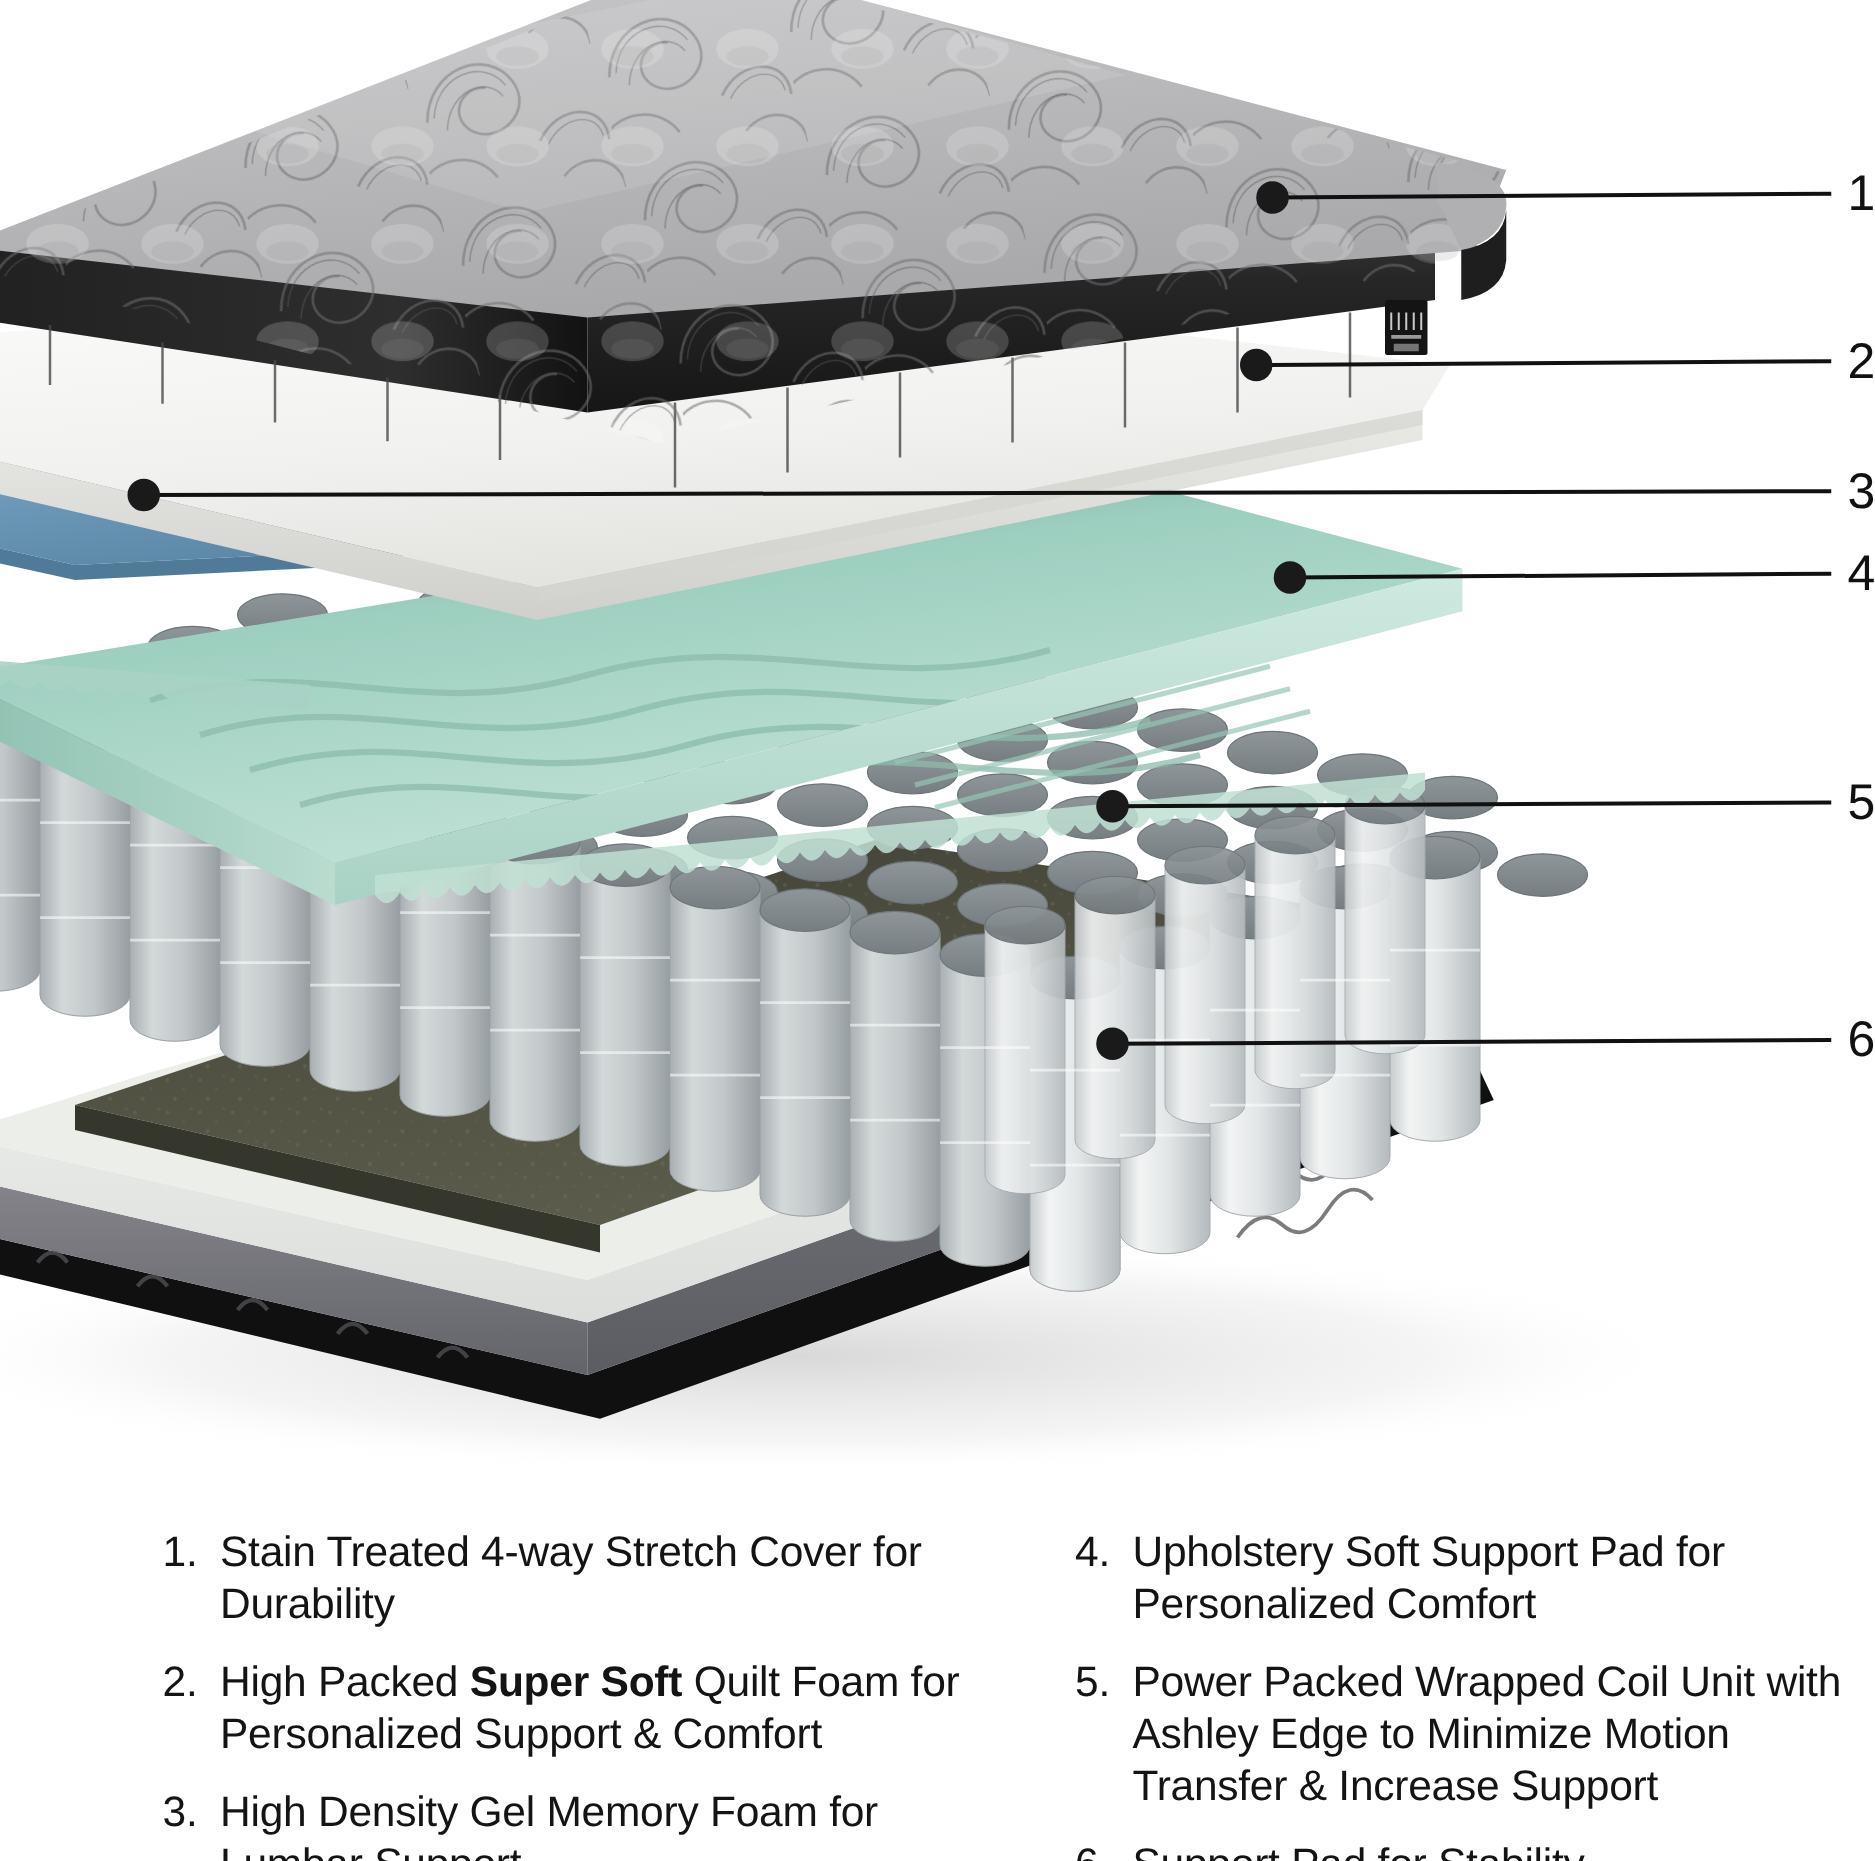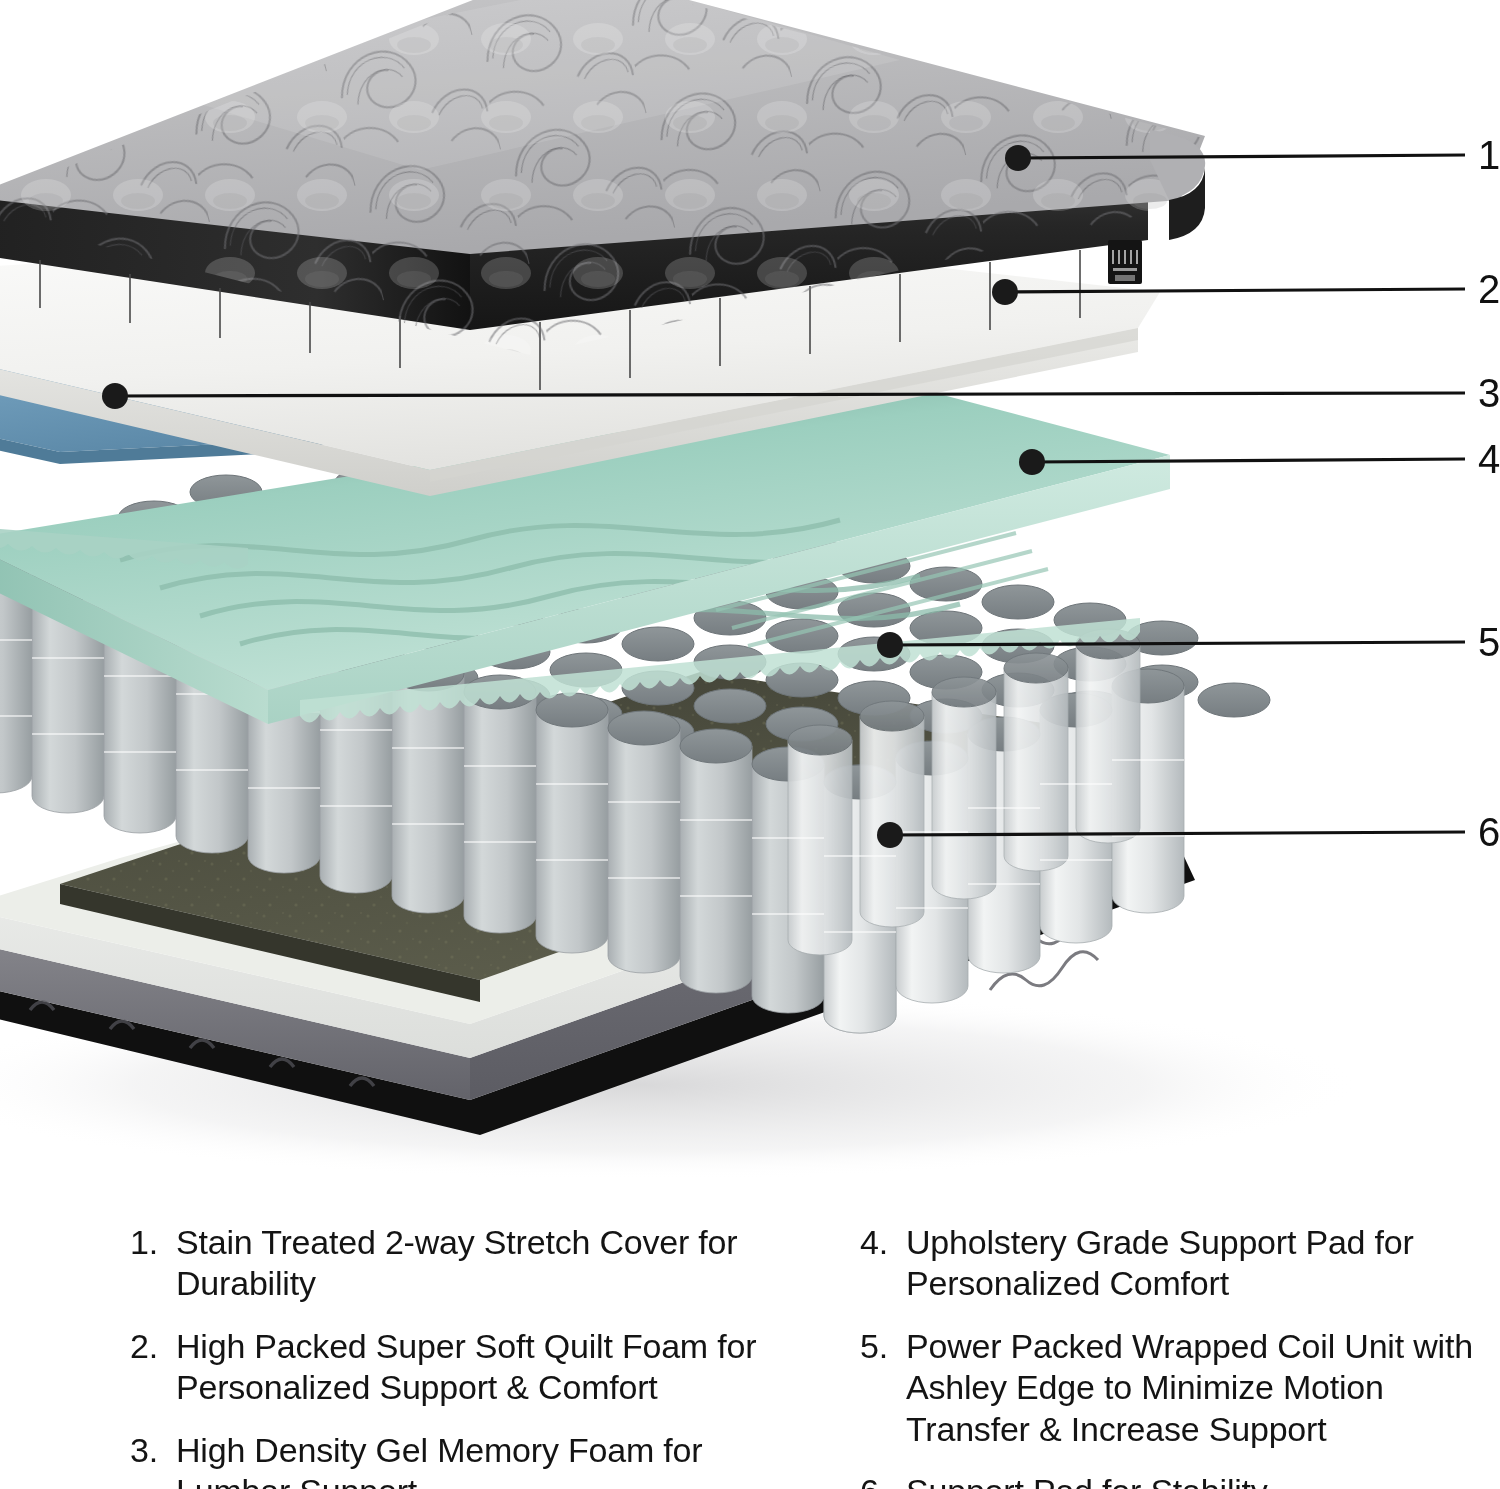--- a/index.html
+++ b/index.html
@@ -40,21 +40,21 @@
     line-height:1.22;
     letter-spacing:-0.2px;
   }
   .legend-marker{
     flex:0 0 auto;
     width:46px;
     font-size:34px;
     color:#141414;
   }
   .legend-text{flex:1 1 auto;}
-  .legend-text b{font-weight:400;}
+  .legend-text b{font-weight:700;}
 </style>
 </head>
 <body>
 
 <div id="stage">
 
   <div id="diagram">
     <svg id="svg-diagram" width="1500" height="1200" viewBox="0 0 1500 1200" xmlns="http://www.w3.org/2000/svg">
       <defs>
 
@@ -504,35 +504,35 @@
     <div class="callout-num" style="left:1478px;top:373px;">3</div>
     <div class="callout-num" style="left:1478px;top:439px;">4</div>
     <div class="callout-num" style="left:1478px;top:622px;">5</div>
     <div class="callout-num" style="left:1478px;top:812px;">6</div>
   </div>
 
   <div id="legend">
     <div class="legend-col" id="legend-col-left">
         <div class="legend-item">
           <span class="legend-marker">1.</span>
-          <span class="legend-text"><span>Stain Treated 2-way Stretch Cover for Durability</span></span>
+          <span class="legend-text"><span>Stain Treated 4-way Stretch Cover for Durability</span></span>
         </div>
         <div class="legend-item">
           <span class="legend-marker">2.</span>
           <span class="legend-text"><span>High Packed </span><b>Super Soft</b><span> Quilt Foam for Personalized Support &amp; Comfort</span></span>
         </div>
         <div class="legend-item">
           <span class="legend-marker">3.</span>
           <span class="legend-text"><span>High Density Gel Memory Foam for Lumbar Support</span></span>
         </div>
       </div>
     <div class="legend-col" id="legend-col-right">
         <div class="legend-item">
           <span class="legend-marker">4.</span>
-          <span class="legend-text"><span>Upholstery Grade Support Pad for Personalized Comfort</span></span>
+          <span class="legend-text"><span>Upholstery Soft Support Pad for Personalized Comfort</span></span>
         </div>
         <div class="legend-item">
           <span class="legend-marker">5.</span>
           <span class="legend-text"><span>Power Packed Wrapped Coil Unit with Ashley Edge to Minimize Motion Transfer &amp; Increase Support</span></span>
         </div>
         <div class="legend-item">
           <span class="legend-marker">6.</span>
           <span class="legend-text"><span>Support Pad for Stability</span></span>
         </div>
       </div>

